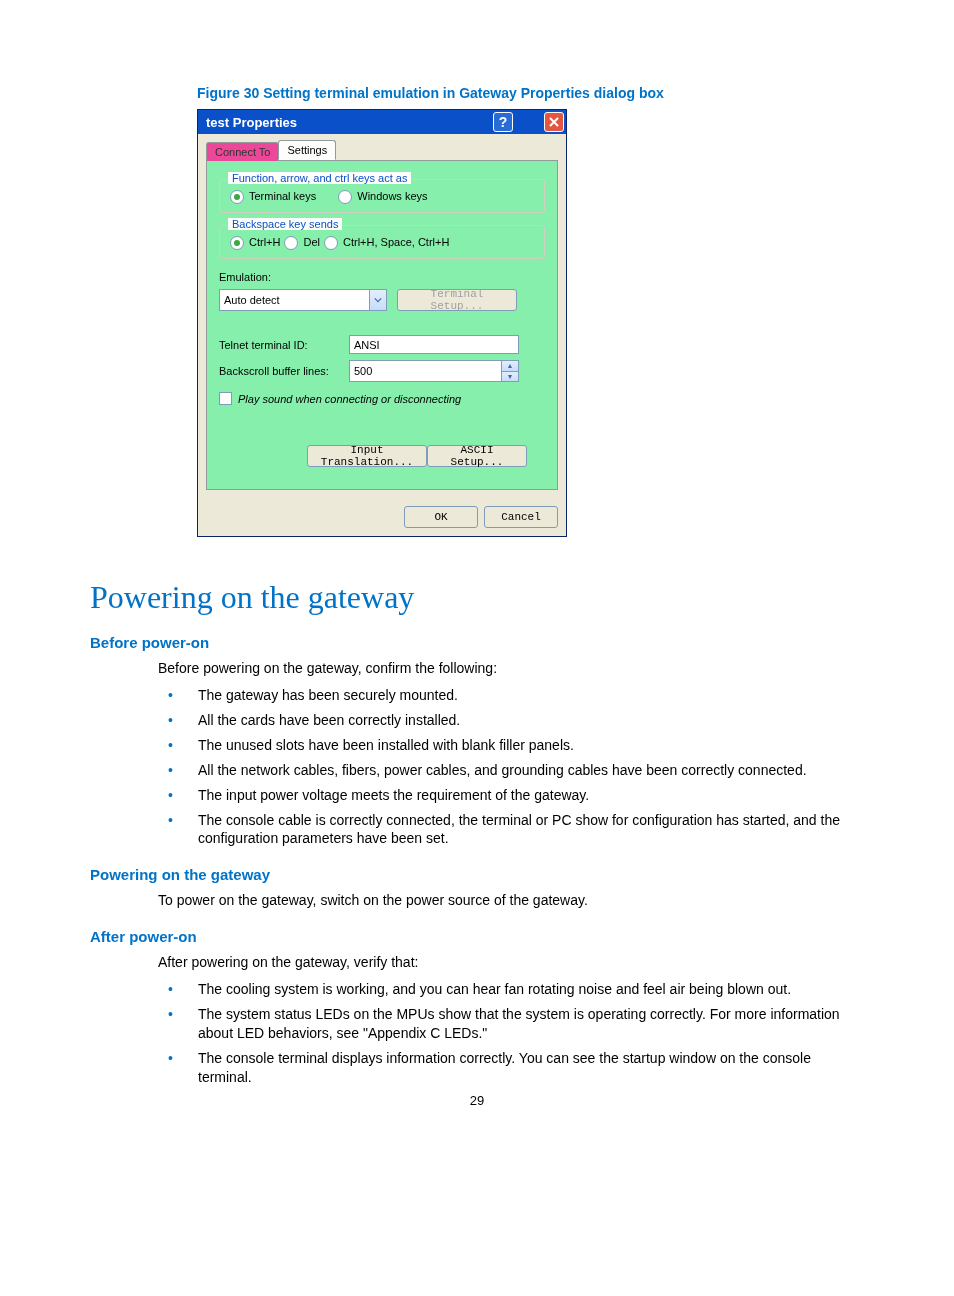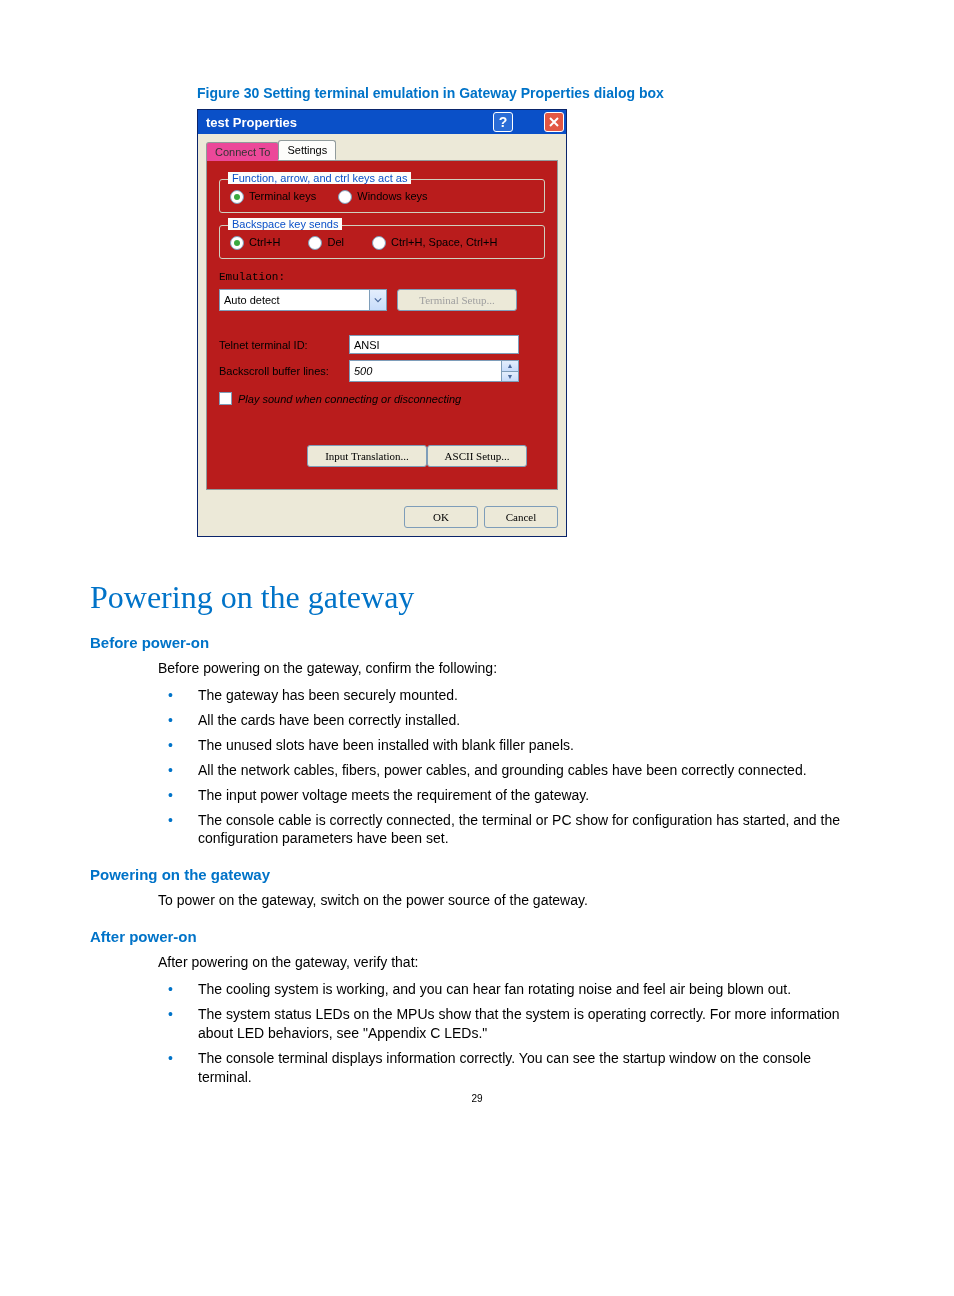--- a/index.html
+++ b/index.html
@@ -91,41 +91,41 @@
   }
   .tab-active {
     background: #fdfdfb;
     border-bottom: 1px solid #fdfdfb;
     position: relative;
     z-index: 2;
   }
   .tab-content {
     border: 1px solid #919b9c;
     border-top: 1px solid #919b9c;
-    background: #b91c1c;
+    background: #86efac;
     padding: 10px 12px 16px 12px;
   }
   .groupbox {
     border: 1px solid #d0d0bf;
     border-radius: 3px;
     margin: 8px 0 12px 0;
     padding: 10px 10px 8px 10px;
     position: relative;
   }
   .groupbox-title {
     position: absolute;
     top: -8px;
     left: 8px;
     background: #fdfdfb;
     padding: 0 4px;
     color: #0a50c8;
     font-size: 11px;
   }
   .radio-row { display: flex; gap: 22px; }
-  .radio-row.compact { gap: 28px; }
+  .radio-row.compact { gap: 4px; }
   .radio {
     width: 12px; height: 12px;
     border: 1px solid #7e9db9;
     border-radius: 50%;
     display: inline-flex;
     align-items: center; justify-content: center;
     margin-right: 5px;
     background: #fff;
     vertical-align: middle;
   }
@@ -178,21 +178,21 @@
     display:flex;align-items:center;justify-content:center;
     font-size:7px;color:#4a6a9c;line-height:1;
   }
   .spinner-arrows .sp:first-child{border-bottom:1px solid #7e9db9;}
   .xp-button {
     border:1px solid #7e9db9;
     background:#ece9d8;
     height:22px;
     padding:2px 10px;
     font-size:11px;
-    font-family:Liberation Serif, serif;
+    font-family:Liberation Mono, monospace;
     border-radius:3px;
     display:inline-flex;align-items:center;justify-content:center;
   }
   .xp-button.disabled{color:#a0a0a0;}
   .checkbox {
     width:13px;height:13px;border:1px solid #7e9db9;background:#fff;
     display:inline-block;margin-right:6px;vertical-align:middle;box-sizing:border-box;
   }
   .dialog-footer {
     display:flex;justify-content:flex-end;gap:6px;
@@ -231,21 +231,21 @@
   }
   ul.bullets li::before {
     content:"•";
     color:#0073c8;
     position:absolute;
     left:10px;
     font-size:14px;
   }
   .page-number{
     text-align:center;
-    font-size:10px;
+    font-size:13px;
   }
 </style>
 </head>
 <body>
 
 <div class="page">
 
   <div class="figure-caption">Figure 30 Setting terminal emulation in Gateway Properties dialog box</div>
 
   <div class="dialog">
@@ -275,21 +275,21 @@
 
         <div class="groupbox">
           <span class="groupbox-title">Backspace key sends</span>
           <div class="radio-row compact">
             <label><span class="radio checked"></span><span>Ctrl+H</span></label>
             <label><span class="radio"></span><span>Del</span></label>
             <label><span class="radio"></span><span>Ctrl+H, Space, Ctrl+H</span></label>
           </div>
         </div>
 
-        <div class="row" style="margin-top:10px;font-family:Liberation Mono, monospace;">
+        <div class="row" style="margin-top:10px;">
           <span class="lbl" style="min-width:auto;">Emulation:</span>
         </div>
         <div class="row">
           <div class="combo" style="width:168px;">
             <span class="val">Auto detect</span>
             <span class="arrow">
                 <svg viewBox="0 0 10 10">
                   <path d="M1 3 L5 7 L9 3" fill="none" stroke="#4a6a9c" stroke-width="1.5"></path>
                 </svg>
               </span>
@@ -300,21 +300,21 @@
 
         <div class="row" style="margin-top:24px;">
           <span class="lbl">Telnet terminal ID:</span>
           <div class="textbox" style="width:170px;">
               <span>ANSI</span>
             </div>
         </div>
 
         <div class="row">
           <span class="lbl">Backscroll buffer lines:</span>
-          <div class="combo" style="width:170px;font-style:italic;">
+          <div class="combo" style="width:170px;">
             <span class="val">500</span>
             <span class="spinner-arrows">
               <span class="sp">▲</span>
                 <span class="sp">▼</span>
             </span>
           </div>
         </div>
 
         <div class="row" style="margin-top:10px;font-style:italic;">
           <span class="checkbox"></span>

